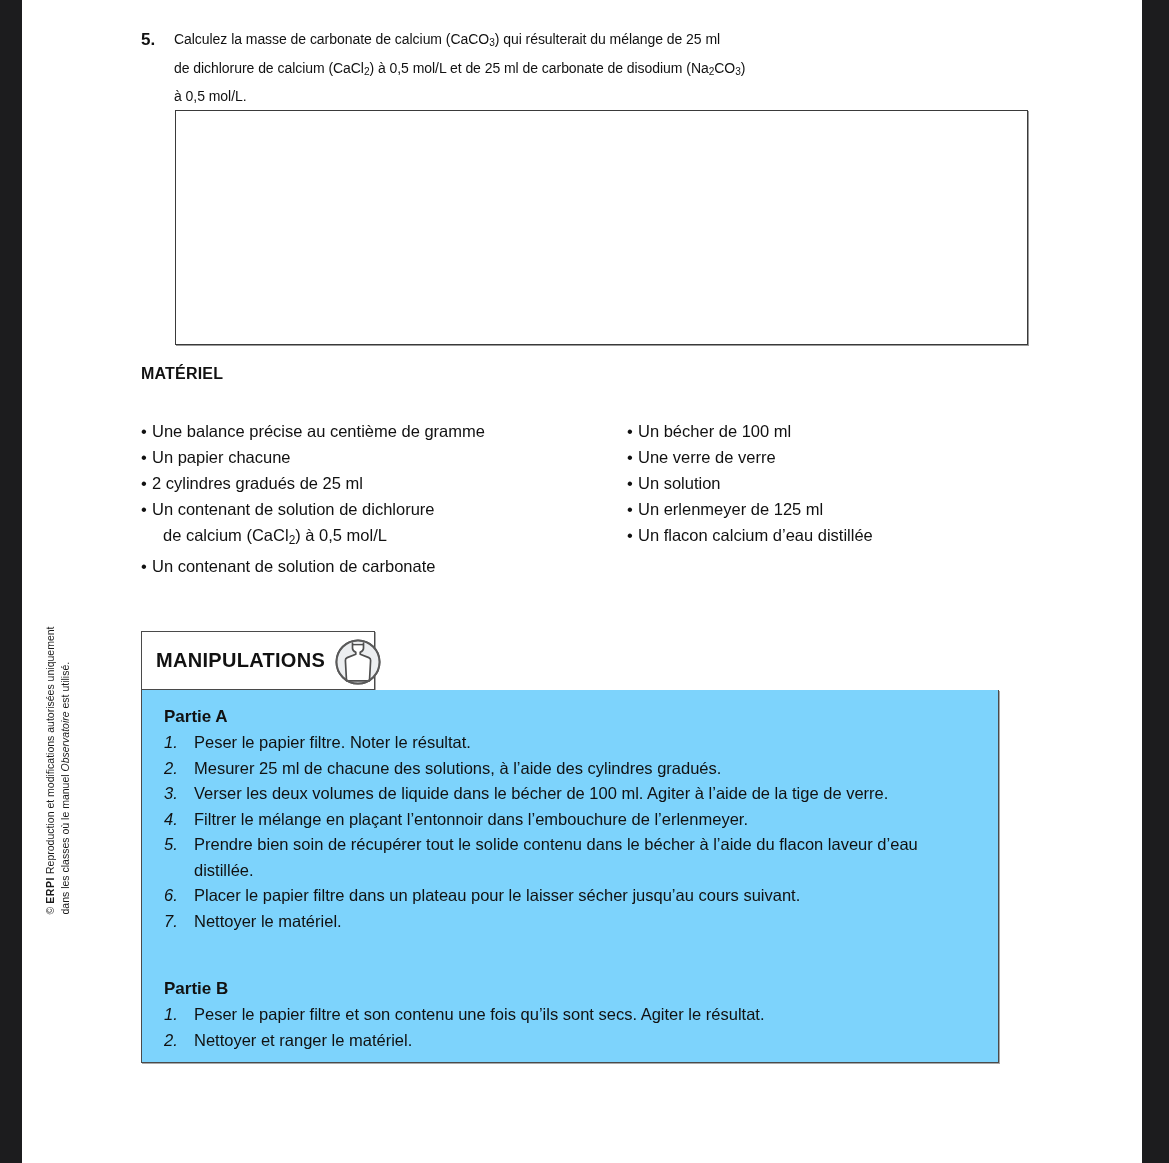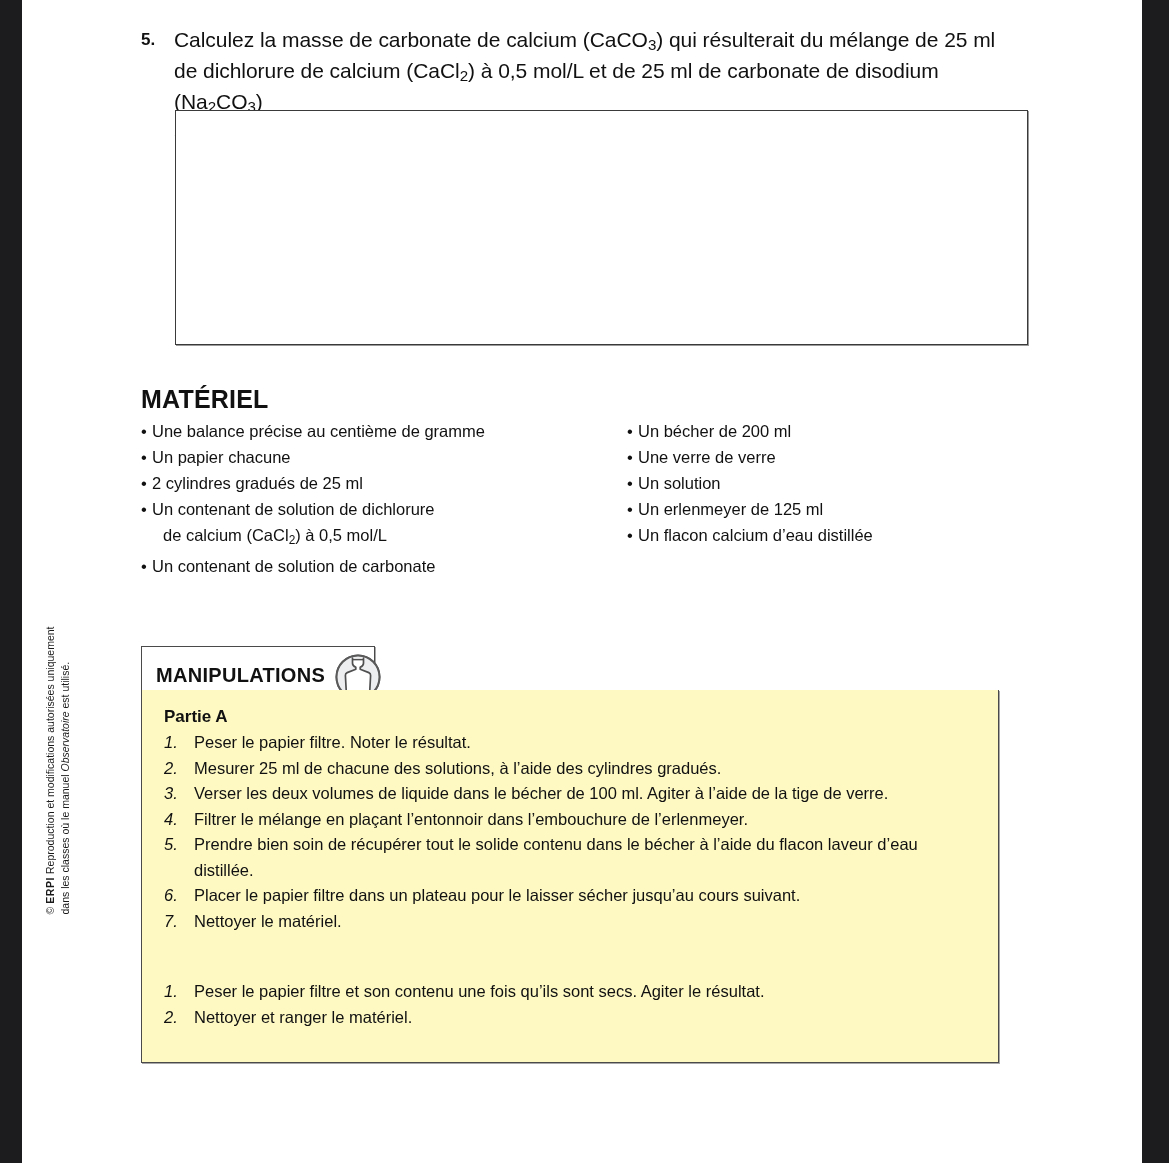--- a/index.html
+++ b/index.html
@@ -35,42 +35,42 @@
   .q-row { display: flex; align-items: flex-start; }
   .q-num {
     font-weight: bold;
     font-size: 17px;
     color: #111;
     width: 33px;
     flex: 0 0 33px;
     line-height: 25.5px;
   }
   .q-text {
-    font-size: 21px;
+    font-size: 14px;
     color: #111;
     line-height: 25.5px;
     letter-spacing: -0.05px;
   }
   sub { font-size: 0.72em; vertical-align: -0.22em; }
 
   
   #answer-box {
     position: absolute;
     left: 153px; top: 110px;
     width: 853px; height: 235px;
     border: 1px solid #3a3a3a;
     background: #fff;
     box-shadow: 1px 1px 0 #9a9a9a;
   }
 
   
   #materiel-heading {
     position: absolute;
-    left: 119px; top: 385px;
-    font-size: 25px;
+    left: 119px; top: 365px;
+    font-size: 16px;
     font-weight: bold;
     color: #111;
     letter-spacing: 0.2px;
   }
   .mat-col {
     position: absolute;
     font-size: 16.5px;
     color: #111;
     line-height: 26px;
   }
@@ -82,22 +82,22 @@
     width: 11px;
     font-size: 16.5px;
     line-height: 26px;
   }
   .mat-label { flex: 1 1 auto; }
   .mat-cont { display: block; padding-left: 11px; }
 
   
   #manip-header-box {
     position: absolute;
-    left: 119px; top: 646px;
-    width: 234px; height: 51px;
+    left: 119px; top: 631px;
+    width: 234px; height: 59px;
     border: 1px solid #4a4a4a;
     background: #fff;
     box-shadow: 1px 1px 0 #a8a8a8;
   }
   #manip-title {
     position: absolute;
     left: 14px; top: 17px;
     font-size: 20px;
     font-weight: bold;
     color: #111;
@@ -107,21 +107,21 @@
     position: absolute;
     left: 192px; top: 6px;
     width: 48px; height: 48px;
   }
   #manip-body-box {
     position: absolute;
     left: 119px; top: 690px;
     width: 858px; height: 373px;
     border: 1px solid #4a4a4a;
     border-top: none;
-    background: #fef9c3;
+    background: #7dd3fc;
     box-shadow: 1px 1px 0 #a8a8a8;
     padding-left: 33px;
   }
   .partie-title {
     font-size: 17px;
     font-weight: bold;
     color: #111;
     margin: 0 0 3px 0;
   }
   #partie-a-block { position: absolute; left: 22px; top: 17px; width: 810px; }
@@ -204,21 +204,21 @@
         <span class="mat-bullet">•</span>
         <span class="mat-label">
           <span>Un contenant de solution de carbonate</span>
         </span>
       </div>
     </div>
 
     <div class="mat-col" id="mat-col-right">
       <div class="mat-item">
         <span class="mat-bullet">•</span>
-        <span class="mat-label">Un bécher de 200 ml</span>
+        <span class="mat-label">Un bécher de 100 ml</span>
       </div>
       <div class="mat-item">
         <span class="mat-bullet">•</span>
         <span class="mat-label">Une verre de verre</span>
       </div>
       <div class="mat-item">
         <span class="mat-bullet">•</span>
         <span class="mat-label">Un solution</span>
       </div>
       <div class="mat-item">
@@ -271,20 +271,21 @@
           <span class="step-num">6.</span>
           <span class="step-text">Placer le papier filtre dans un plateau pour le laisser sécher jusqu’au cours suivant.</span>
         </div>
         <div class="step">
           <span class="step-num">7.</span>
           <span class="step-text">Nettoyer le matériel.</span>
         </div>
       </div>
 
       <div id="partie-b-block">
+        <div class="partie-title">Partie B</div>
         <div class="step">
           <span class="step-num">1.</span>
           <span class="step-text">Peser le papier filtre et son contenu une fois qu’ils sont secs. Agiter le résultat.</span>
         </div>
         <div class="step">
           <span class="step-num">2.</span>
           <span class="step-text">Nettoyer et ranger le matériel.</span>
         </div>
       </div>
     </div>

